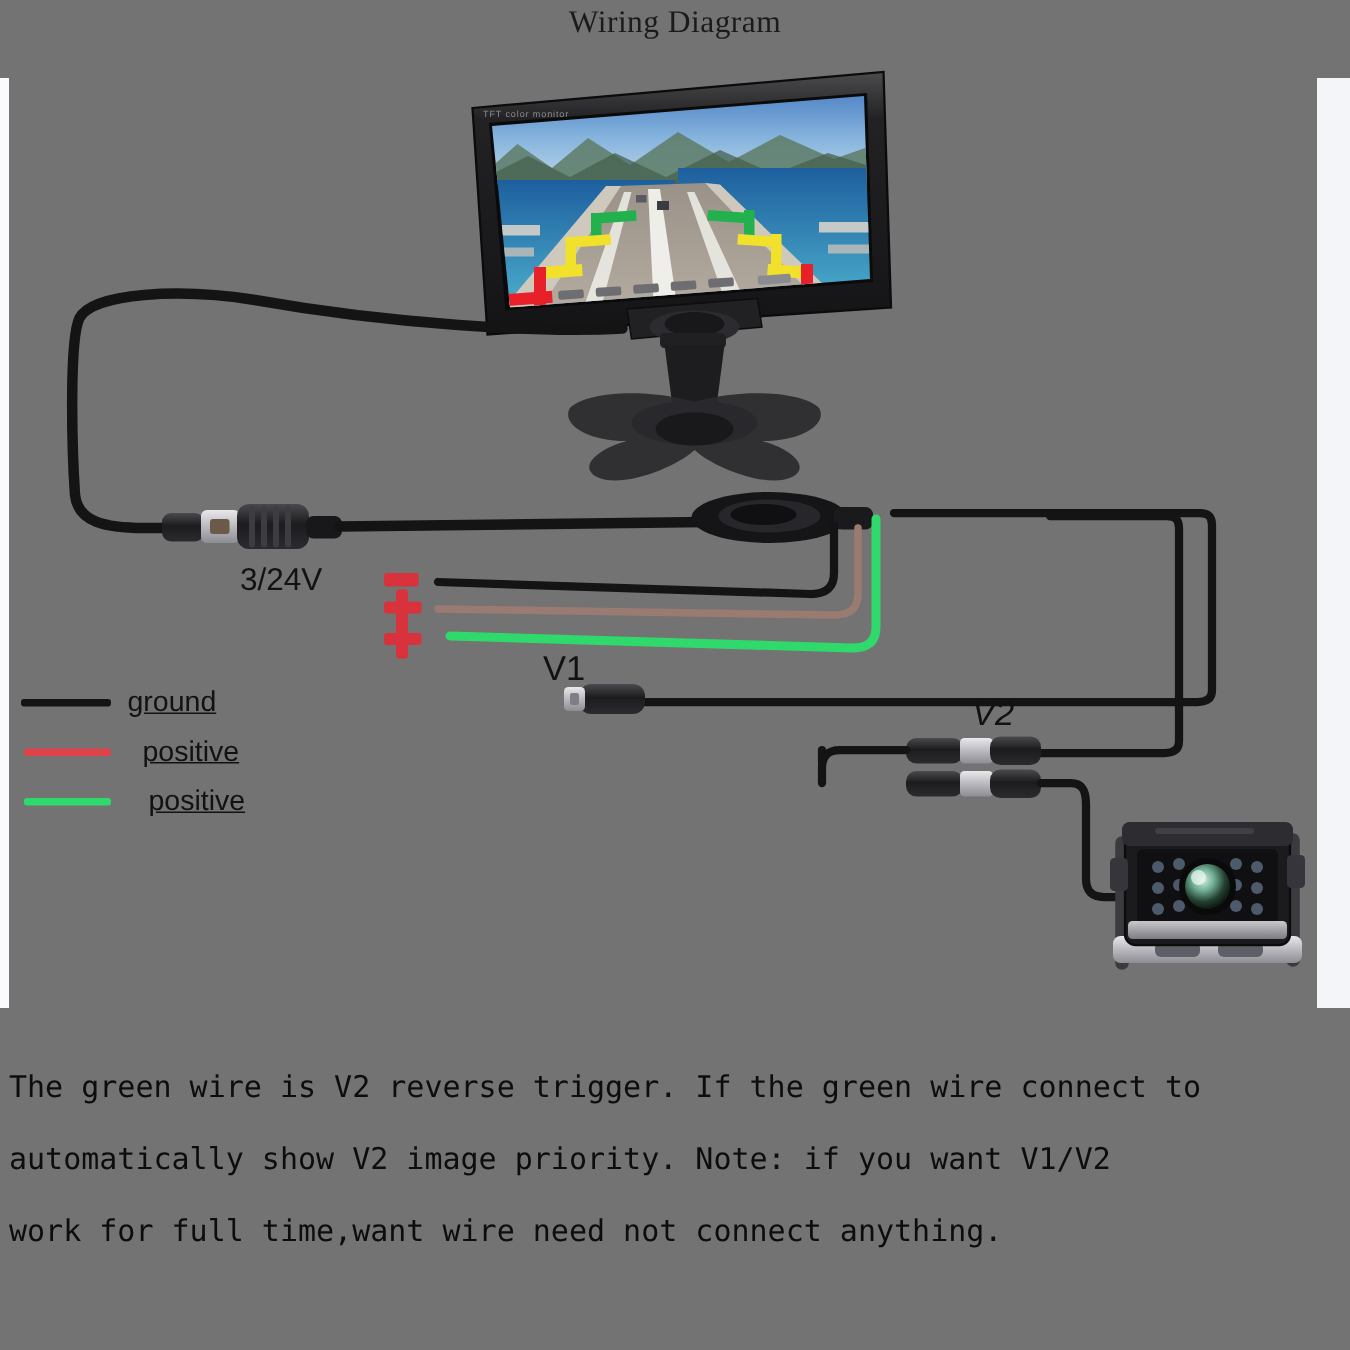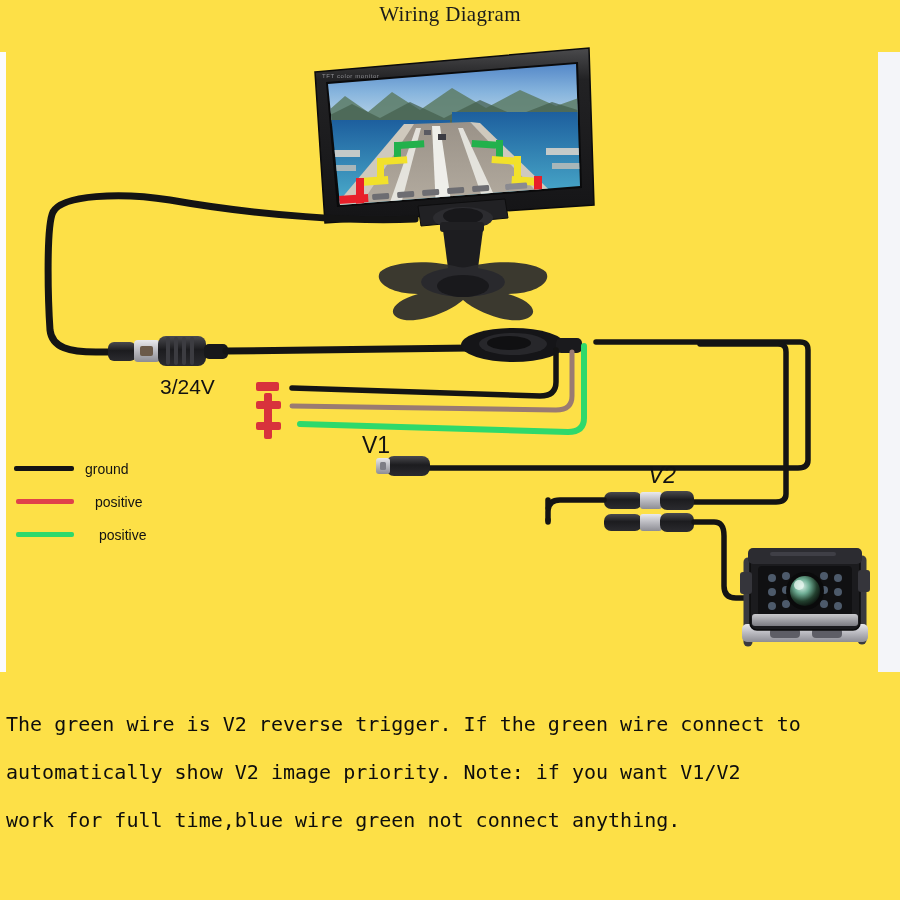--- a/index.html
+++ b/index.html
@@ -13,21 +13,21 @@
     position: relative;
     overflow: hidden;
     font-family: "Liberation Sans", sans-serif;
     background: #ffffff;
   }
   #page {
     position: absolute;
     left: 0; top: 0;
     width: 900px;
     height: 900px;
-    background: #fde047;
+    background: #737373;
   }
   .right-band {
     position: absolute;
     left: 878px;
     top: 52px;
     width: 22px;
     height: 620px;
     background: #f4f5f9;
   }
   .left-band {
@@ -101,22 +101,23 @@
     width: 62px;
     height: 5px;
     border-radius: 2px;
     margin-right: 11px;
     flex: none;
   }
   .legend-swatch.s1 { width: 60px; height: 5px; }
   .legend-swatch.s2 { width: 58px; height: 5px; margin-left: 2px; }
   .legend-swatch.s3 { width: 58px; height: 5px; margin-left: 2px; }
   .legend-label {
-    font-size: 14px;
+    font-size: 19px;
     color: #121212;
+    text-decoration: underline;
   }
   .legend-row.r2 .legend-label { margin-left: 10px; }
   .legend-row.r3 .legend-label { margin-left: 14px; }
 
   
   .body-text {
     position: absolute;
     left: 6px;
     top: 700px;
     width: 892px;
@@ -403,16 +404,16 @@
     </div>
     <div class="legend-row r3">
       <span class="legend-swatch s3" style="background:#2fd96b"></span>
       <span class="legend-label">positive</span>
     </div>
   </div>
 
   <div class="body-text">
     <div class="body-line">The green wire is V2 reverse trigger. If the green wire connect to</div>
     <div class="body-line">automatically show V2 image priority. Note: if you want V1/V2</div>
-    <div class="body-line">work for full time,blue wire green not connect anything.</div>
+    <div class="body-line">work for full time,want wire need not connect anything.</div>
   </div>
 
 </div>
 
 </body></html>

